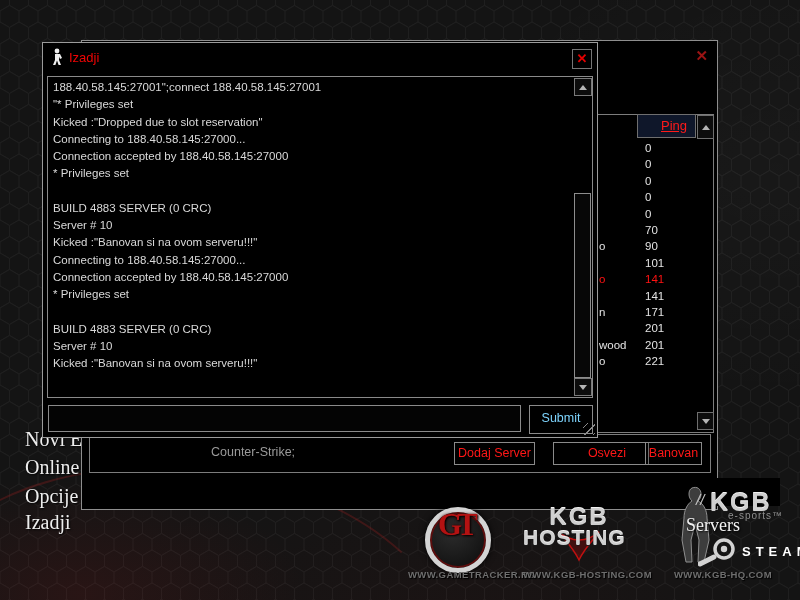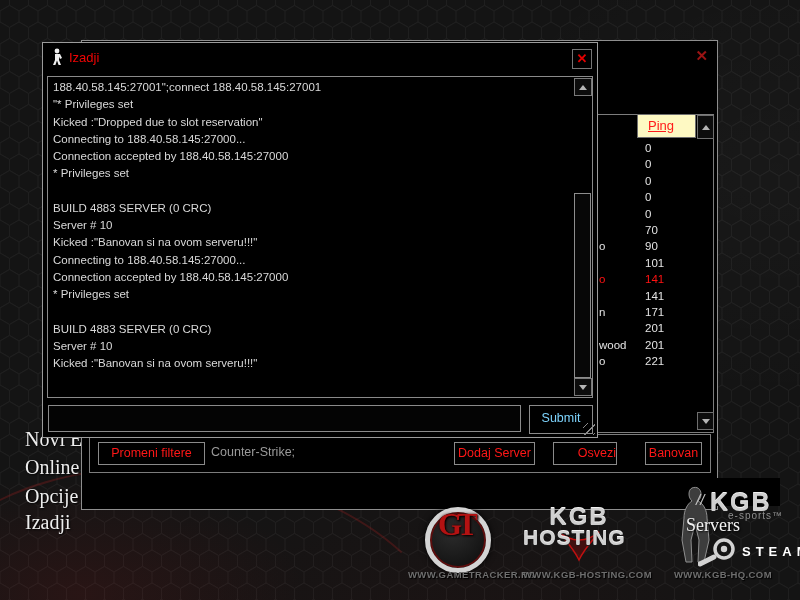--- a/index.html
+++ b/index.html
@@ -16,23 +16,23 @@
 
   
   .side-item{position:absolute;left:25px;z-index:4;font-family:"Liberation Serif",serif;
              font-size:20px;color:#ededed;text-shadow:1px 1px 2px #000;cursor:pointer;white-space:nowrap;}
 
   
   .mainwin{position:absolute;left:81px;top:40px;width:635px;height:468px;background:#000;
            border:1px solid #8e8e8e;z-index:10;}
   .mainwin .win-close{position:absolute;right:9px;top:6px;color:#9c1414;font-size:15px;font-weight:bold;cursor:pointer;}
   .listpanel{position:absolute;left:10px;top:73px;width:620px;height:317px;border:1px solid #7d7d7d;background:#000;}
-  .ping-hcell{position:absolute;left:555px;top:73px;width:59px;height:24px;background:#fef9c3;
+  .ping-hcell{position:absolute;left:555px;top:73px;width:59px;height:24px;background:#0f172a;
               border:1px solid #6f6f6f;box-sizing:border-box;color:#ff1a1a;font-size:13px;
-              line-height:22px;padding-left:10px;cursor:pointer;text-decoration:underline;}
+              line-height:22px;padding-left:23px;cursor:pointer;text-decoration:underline;}
   .sortbtn{position:absolute;left:615px;top:74px;width:15px;height:22px;border:1px solid #6f6f6f;
            background:#0d0d0d;display:flex;align-items:center;justify-content:center;cursor:pointer;}
   .listbtn-down{position:absolute;left:615px;top:371px;width:15px;height:16px;border:1px solid #6f6f6f;
            background:#0d0d0d;display:flex;align-items:center;justify-content:center;cursor:pointer;}
   .tri-up{width:0;height:0;border-left:4px solid transparent;border-right:4px solid transparent;border-bottom:5px solid #b5b5b5;}
   .tri-down{width:0;height:0;border-left:4px solid transparent;border-right:4px solid transparent;border-top:5px solid #b5b5b5;}
   #rows{position:absolute;left:516px;top:100px;width:112px;}
   .srow{position:relative;height:16.4px;font-size:11.5px;color:#e3e3e3;cursor:pointer;}
   .srow .tail{position:absolute;left:1px;top:1px;}
   .srow .ping{position:absolute;left:47px;top:1px;}
@@ -181,24 +181,23 @@
         </div>
         <div class="srow">
           <span class="tail">o</span>
           <span class="ping">221</span>
         </div>
       </div>
     <div class="listbtn-down">
       <div class="tri-down"></div>
     </div>
     <div class="toolbar">
-      <div class="tbtn" style="left:8px;width:107px;">Promeni filtere</div>
       <div class="tlabel" style="left:121px;">Counter-Strike;</div>
       <div class="tbtn" style="left:364px;width:81px;">Dodaj Server</div>
-      <div class="tbtn" style="left:463px;width:64px;text-align:right;padding-left:12px;">Osvezi</div>
+      <div class="tbtn" style="left:463px;width:96px;text-align:center;padding-left:12px;">Osvezi</div>
       <div class="tbtn" style="left:555px;width:57px;">Banovan</div>
     </div>
   </div>
 
   <div class="footer">
     <div class="blackpatch"></div>
 
     <div class="logo-group" style="left:408px;top:33px;width:110px;height:77px;">
       <div class="gt-circle"></div>
       <div class="gt-text">GT</div>

